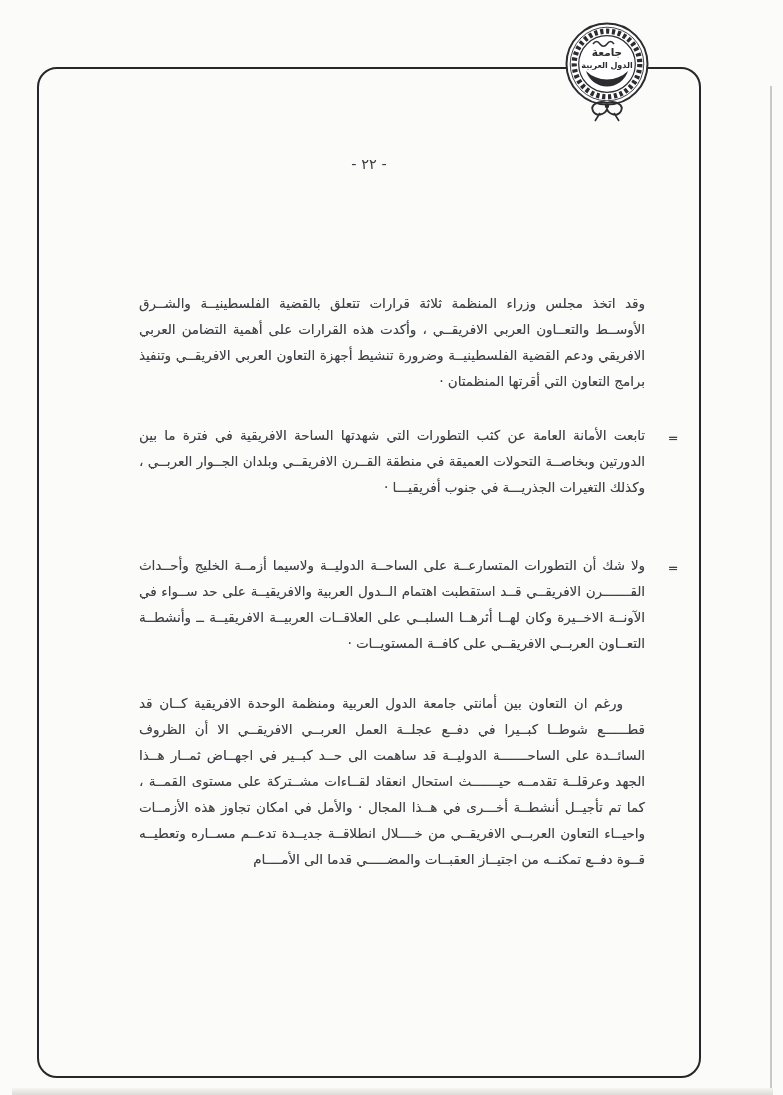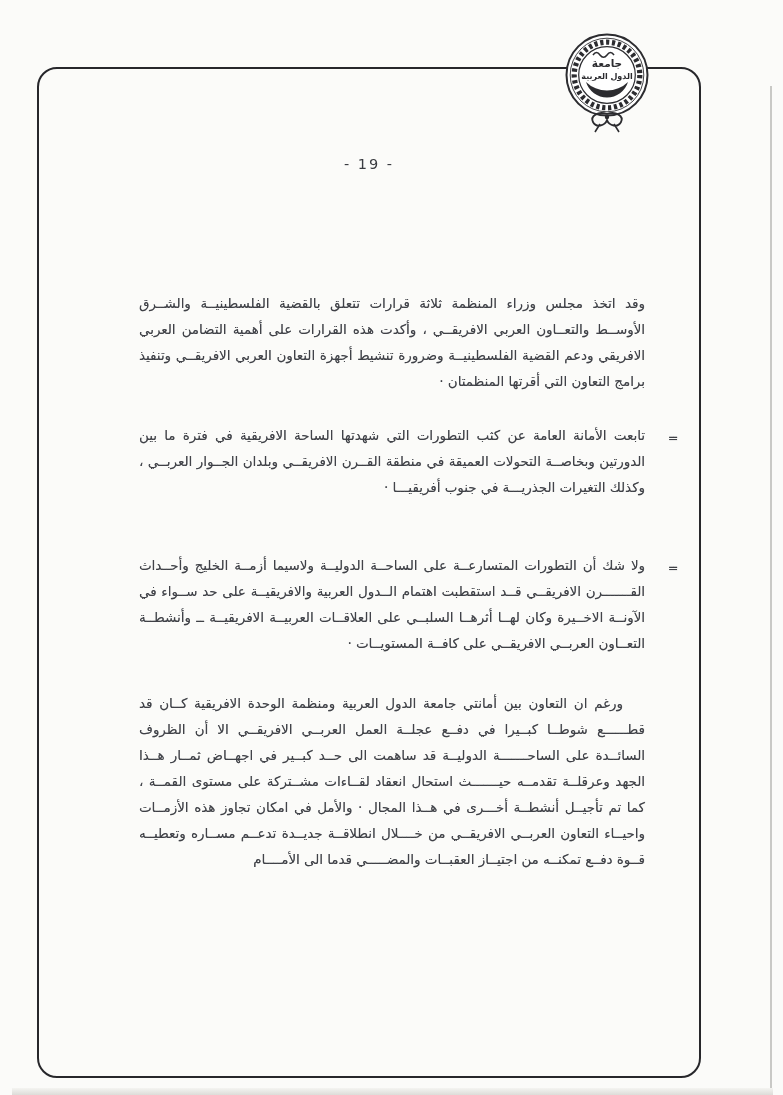--- a/index.html
+++ b/index.html
@@ -25,21 +25,21 @@
   
   .frame {
     position: absolute; left: 37px; top: 67px;
     width: 664px; height: 1011px;
     border: 2px solid #27272b;
     border-radius: 20px;
   }
 
   
   .emblem {
-    position: absolute; left: 555px; top: 31px;
+    position: absolute; left: 555px; top: 20px;
     width: 104px; height: 104px; z-index: 5;
   }
   .emblem svg { width: 104px; height: 104px; display: block; }
 
   
   .page-number {
     position: absolute; left: 37px; top: 156px; width: 664px;
     text-align: center;
     font-size: 14.5px; letter-spacing: 2px;
     color: #3a3c41;
@@ -82,21 +82,21 @@
     <path d="M38 24 q3.5 -5 7 0 q3.5 4.5 7 0 q3.5 -5 7 0" fill="none" stroke="#2c2c30" stroke-width="1.6"></path>
     <text x="52" y="36" text-anchor="middle" font-size="10.5" font-weight="bold" fill="#2c2c30" font-family="DejaVu Sans, sans-serif">جامعة</text>
     <text x="52" y="48" text-anchor="middle" font-size="8" font-weight="bold" fill="#2c2c30" font-family="DejaVu Sans, sans-serif">الدول العربية</text>
     <path d="M31 51 A22 22 0 0 0 73 51 A30 30 0 0 1 31 51 Z" fill="#2c2c30"></path>
     <path d="M52 83 C43 80 35 85 38 91 C41 97 50 95 52 89 C54 95 63 97 66 91 C69 85 61 80 52 83 Z" fill="none" stroke="#2c2c30" stroke-width="1.8"></path>
     <path d="M45 93 L40 101 M59 93 L64 101" fill="none" stroke="#2c2c30" stroke-width="1.6"></path>
     <circle cx="52" cy="86" r="2.2" fill="#2c2c30"></circle>
   </svg>
 </div>
 
-<div class="page-number">- 19 -</div>
+<div class="page-number">- ٢٢ -</div>
 
 <div class="text-block">
 
   <p class="para p1">
     <span>وقد اتخذ مجلس وزراء المنظمة ثلاثة قرارات تتعلق بالقضية الفلسطينيــة والشــرق الأوســط والتعــاون العربي الافريقــي ، وأكدت هذه القرارات على أهمية التضامن العربي الافريقي ودعم القضية الفلسطينيــة وضرورة تنشيط أجهزة التعاون العربي الافريقــي وتنفيذ برامج التعاون التي أقرتها المنظمتان ·</span>
   </p>
 
   <p class="para p2">
     <span class="marker">ــ</span>
     <span>تابعت الأمانة العامة عن كثب التطورات التي شهدتها الساحة الافريقية في فترة ما بين الدورتين وبخاصــة التحولات العميقة في منطقة القــرن الافريقــي وبلدان الجــوار العربــي ، وكذلك التغيرات الجذريـــة في جنوب أفريقيـــا ·</span>

